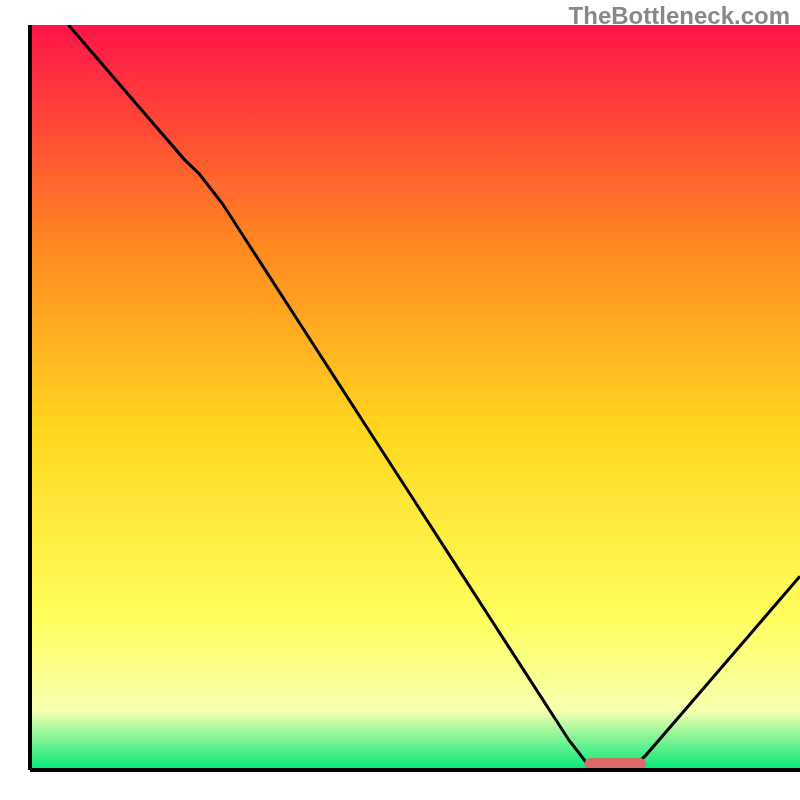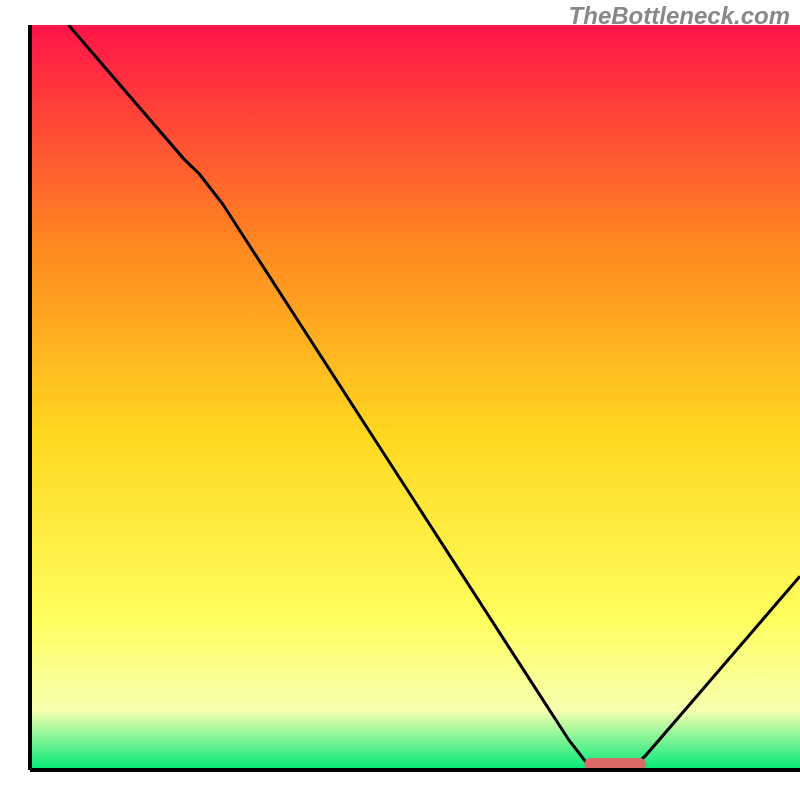--- a/index.html
+++ b/index.html
@@ -8,21 +8,20 @@
     width: 800px;
     height: 800px;
     background: #ffffff;
     font-family: Arial, Helvetica, sans-serif;
     position: relative;
   }
   .chart-container {
     position: relative;
     width: 800px;
     height: 692px;
-    font-style: italic;
   }
   .watermark {
     position: absolute;
     top: 2px;
     right: 10px;
     font-size: 24px;
     font-weight: bold;
     color: #888888;
     z-index: 10;
   }

